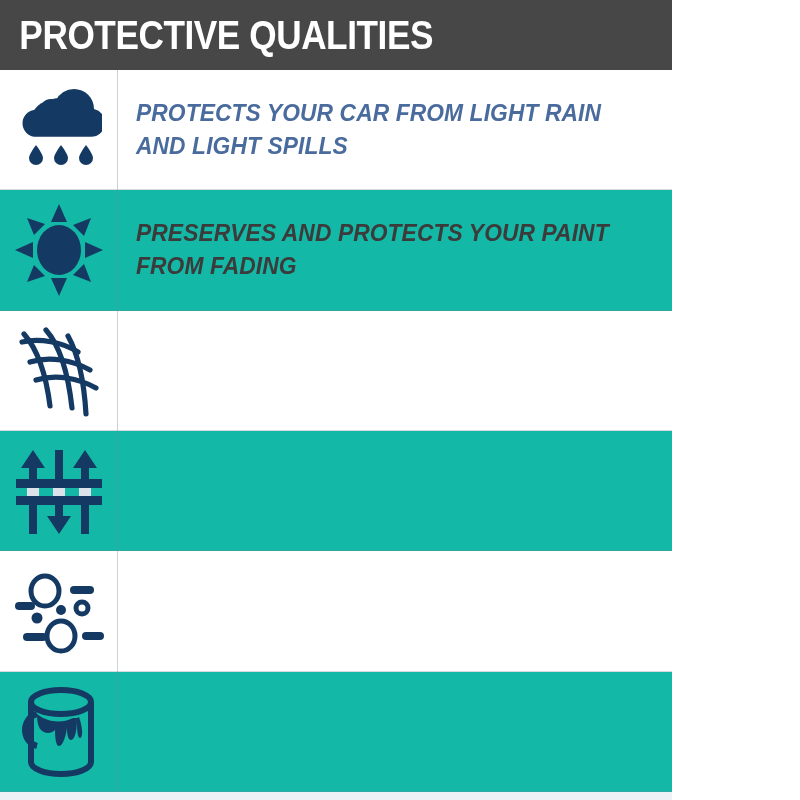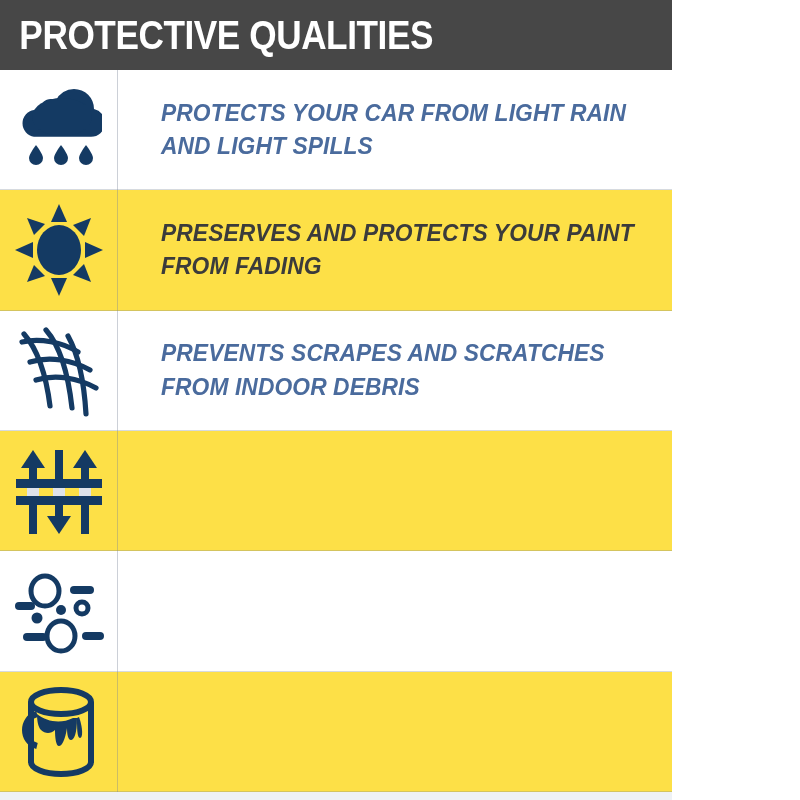--- a/index.html
+++ b/index.html
@@ -50,24 +50,23 @@
     flex: 1 1 auto;
     display: flex;
     flex-direction: column;
   }
   .qrow {
     flex: 1 1 0;
     display: flex;
     align-items: stretch;
     position: relative;
     min-height: 0;
-    gap: 25px;
   }
   .qrow.bg-white  { background: #ffffff; }
-  .qrow.bg-tint   { background: #fde047; }
+  .qrow.bg-tint   { background: #14b8a6; }
 
   
   .qrow::after {
     content: "";
     position: absolute;
     left: 0; right: 0; bottom: 0;
     height: 1px;
     background: rgba(120,132,150,0.30);
   }
 
@@ -170,23 +169,20 @@
           <g stroke="#143a63" stroke-width="5.2" fill="none" stroke-linecap="round">
             <path d="M6 20 C24 16 46 20 62 30"></path>
             <path d="M14 40 C34 34 56 38 74 48"></path>
             <path d="M20 58 C40 52 62 56 80 66"></path>
             <path d="M8 12 C22 28 30 52 34 84"></path>
             <path d="M30 8 C44 24 52 50 56 86"></path>
             <path d="M52 14 C62 32 68 58 70 92"></path>
           </g>
         </svg>
       </div>
-      <div class="text-cell">
-        <div class="qtext text-blue">PREVENTS SCRAPES AND SCRATCHES FROM INDOOR DEBRIS</div>
-      </div>
     </div>
 
     <div class="qrow bg-tint">
       <div class="icon-cell">
         <svg width="90" height="90" viewBox="0 0 90 90">
           <g fill="#143a63">
 
             <rect x="2" y="33" width="86" height="9"></rect>
             <rect x="2" y="50" width="86" height="9"></rect>
 

